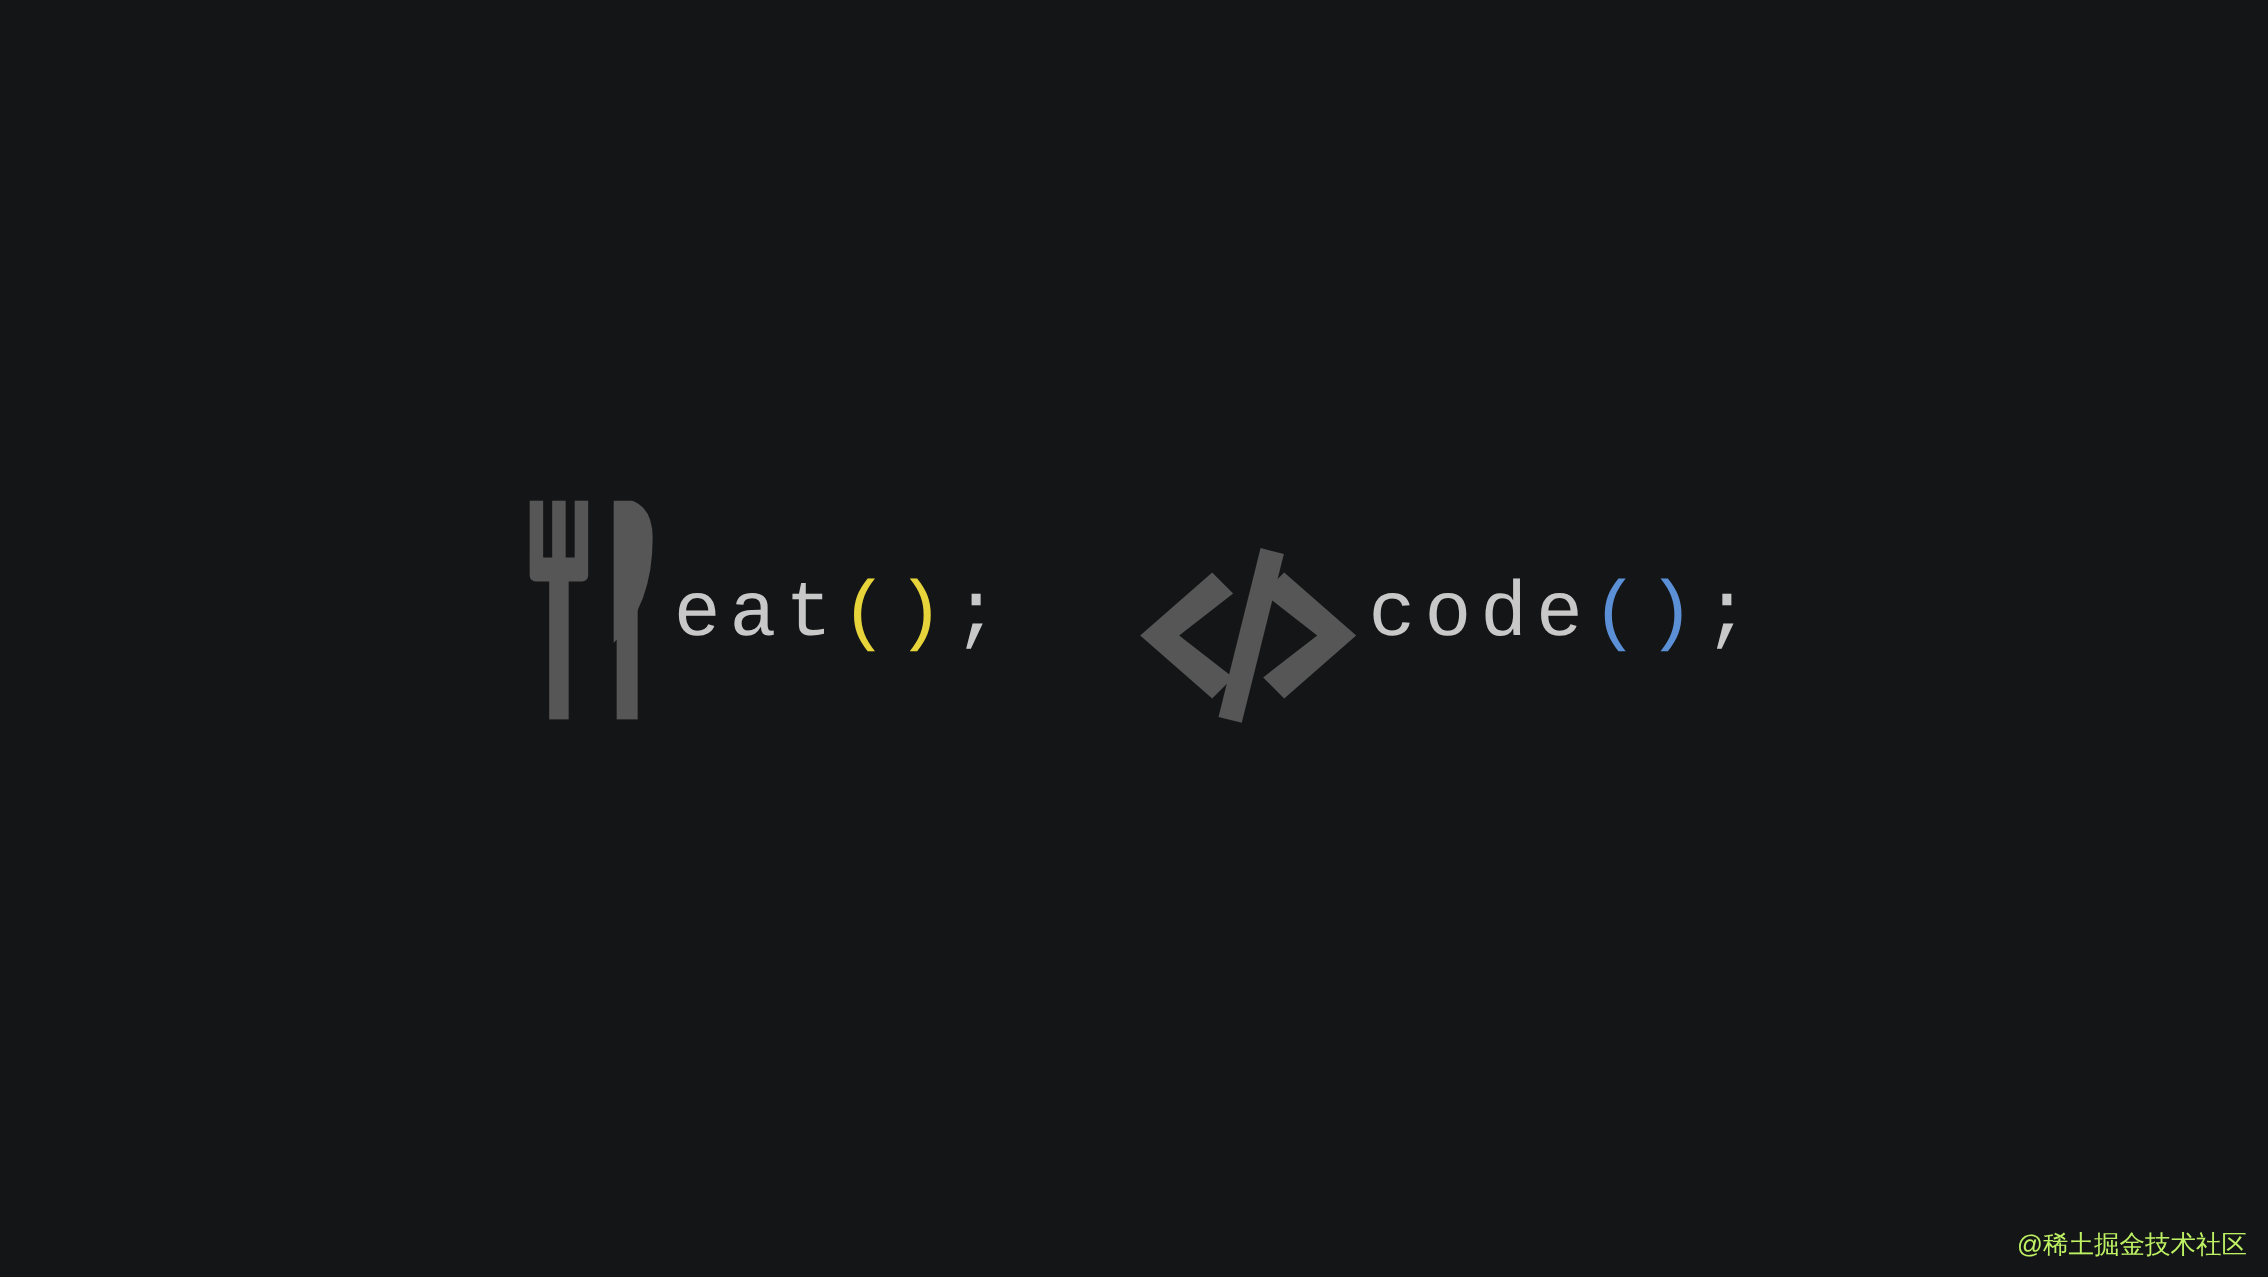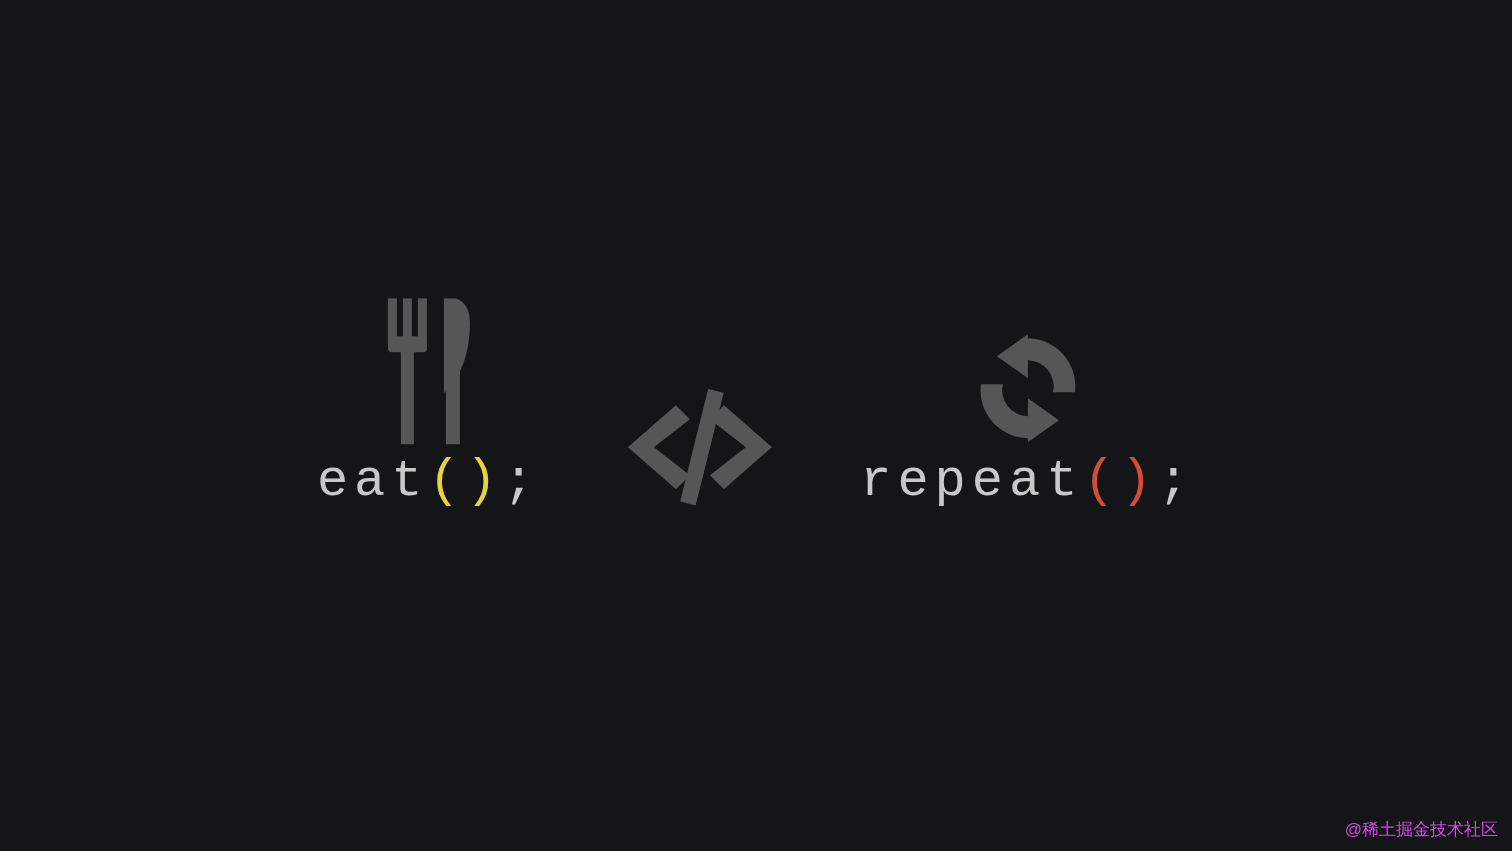--- a/index.html
+++ b/index.html
@@ -16,21 +16,21 @@
       top: 50%;
       left: 50%;
       transform: translate(-50%, -60%);
       display: flex;
       justify-content: center;
       align-items: flex-end;
       gap: 80px;
     }
     .item {
       display: flex;
-      flex-direction: column;
+      flex-direction: row;
       align-items: center;
     }
     .icon-wrap {
       height: 150px;
       display: flex;
       align-items: flex-end;
       justify-content: center;
       margin-bottom: 4px;
     }
     .label {
@@ -39,21 +39,21 @@
       color: #c8c8c8;
       white-space: nowrap;
       font-weight: 400;
     }
     .paren { }
     .semi { color: #c8c8c8; }
     .watermark {
       position: absolute;
       bottom: 10px;
       right: 14px;
-      color: #d946ef;
+      color: #bef264;
       font-size: 17px;
       font-family: sans-serif;
     }
     svg { display: block; }
   </style>
 </head>
 <body>
 
 <div class="container">
 
@@ -84,31 +84,21 @@
   <div class="item">
     <div class="icon-wrap">
       <svg width="160" height="120" viewBox="0 0 160 120">
         <g fill="#565656">
           <path d="M56 18 L8 60 L56 102 L70 88 L34 60 L70 32 Z"></path>
           <path d="M104 18 L152 60 L104 102 L90 88 L126 60 L90 32 Z"></path>
           <rect x="74" y="2" width="16" height="116" transform="rotate(14 82 60)"></rect>
         </g>
       </svg>
     </div>
+    <div class="label">
+      <span>code</span><span class="paren" style="color:#5b8fd6">(</span><span class="paren" style="color:#5b8fd6">)</span><span class="semi">;</span>
+    </div>
   </div>
 
-  <div class="item">
-    <div class="icon-wrap">
-      <svg width="130" height="120" viewBox="0 0 130 120">
-        <g fill="#565656">
-          <path d="M65 10 A48 48 0 0 1 112 64 L90 64 A26 26 0 0 0 65 32 L65 50 L34 28 L65 6 Z"></path>
-          <path d="M65 110 A48 48 0 0 1 18 56 L40 56 A26 26 0 0 0 65 88 L65 70 L96 92 L65 114 Z"></path>
-        </g>
-      </svg>
-    </div>
-    <div class="label">
-      <span>repeat</span><span class="paren" style="color:#d44b3a">(</span><span class="paren" style="color:#d44b3a">)</span><span class="semi">;</span>
-    </div>
-  </div>
 
 </div>
 
 <div class="watermark">@稀土掘金技术社区</div>
 
 </body></html>

